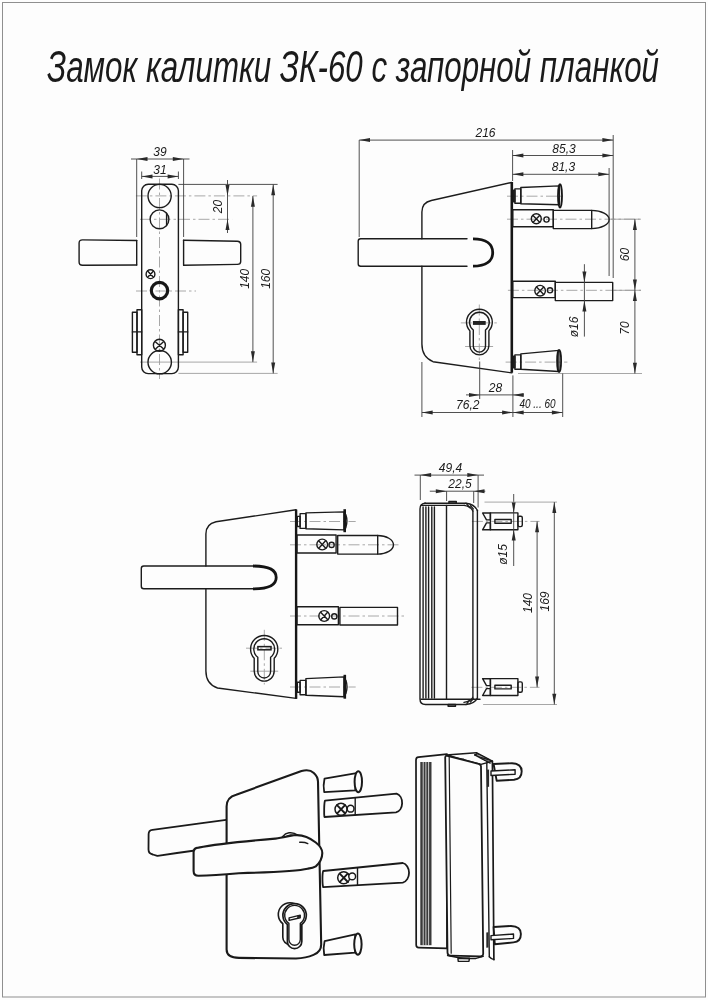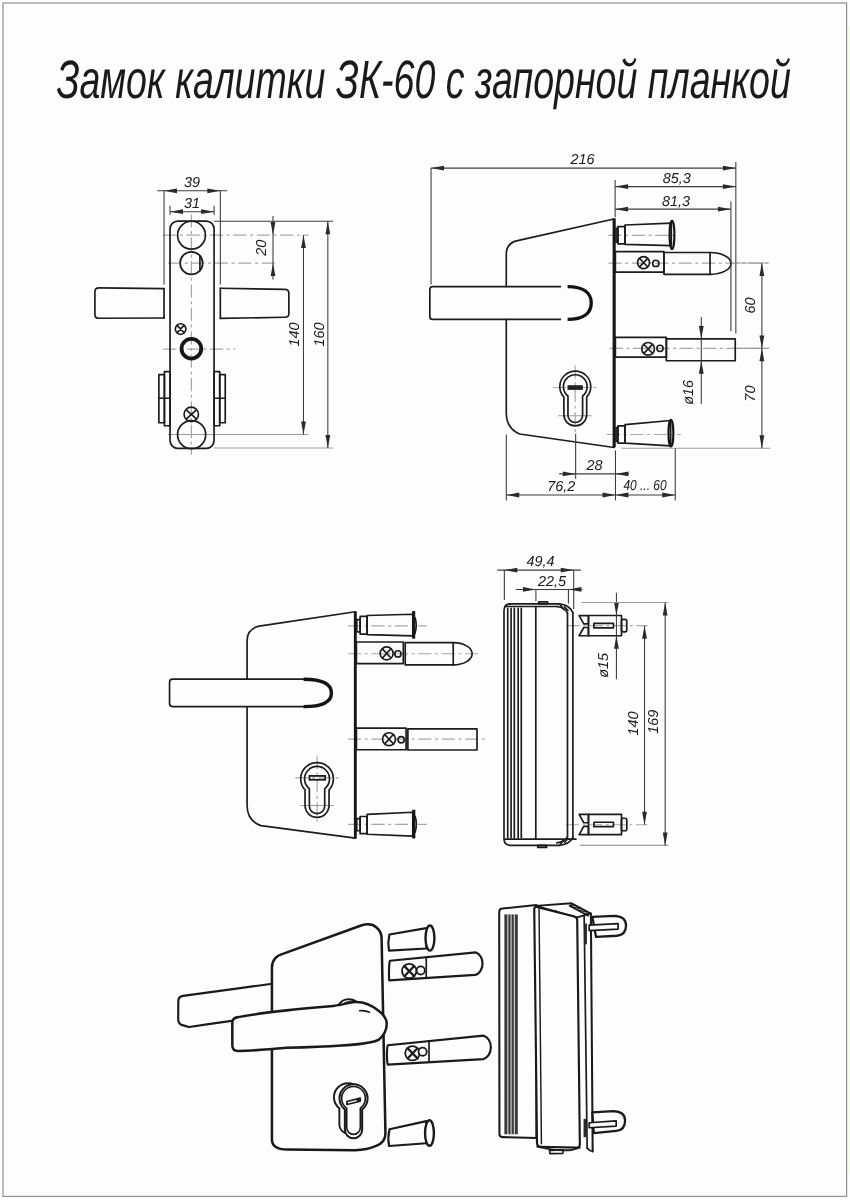--- a/index.html
+++ b/index.html
@@ -1,16 +1,16 @@
 <!DOCTYPE html>
 <html><head>
 <meta charset="utf-8">
 <style>
   html,body{margin:0;padding:0;background:#ffffff;}
-  #page{width:708px;height:1000px;position:relative;background:#bef264;font-family:"Liberation Sans",sans-serif;border-radius:24px;}
+  #page{width:708px;height:1000px;position:relative;background:#a16207;font-family:"Liberation Sans",sans-serif;}
   svg{position:absolute;left:0;top:0;}
   .ol{stroke:#1c1c1c;fill:none;stroke-width:1.4;stroke-linecap:round;stroke-linejoin:round;}
   .dim{stroke:#3d3d3d;fill:none;stroke-width:0.9;}
   .cl{stroke:#a8a8a8;fill:none;stroke-width:1;stroke-dasharray:11 3 2.5 3;}
   .gl{stroke:#9d9d9d;fill:none;stroke-width:0.9;}
   .ar{fill:#2a2a2a;stroke:none;}
   text{font-family:"Liberation Sans",sans-serif;font-style:italic;fill:#1a1a1a;}
   .dt{font-size:12px;}
 </style>
 </head>

